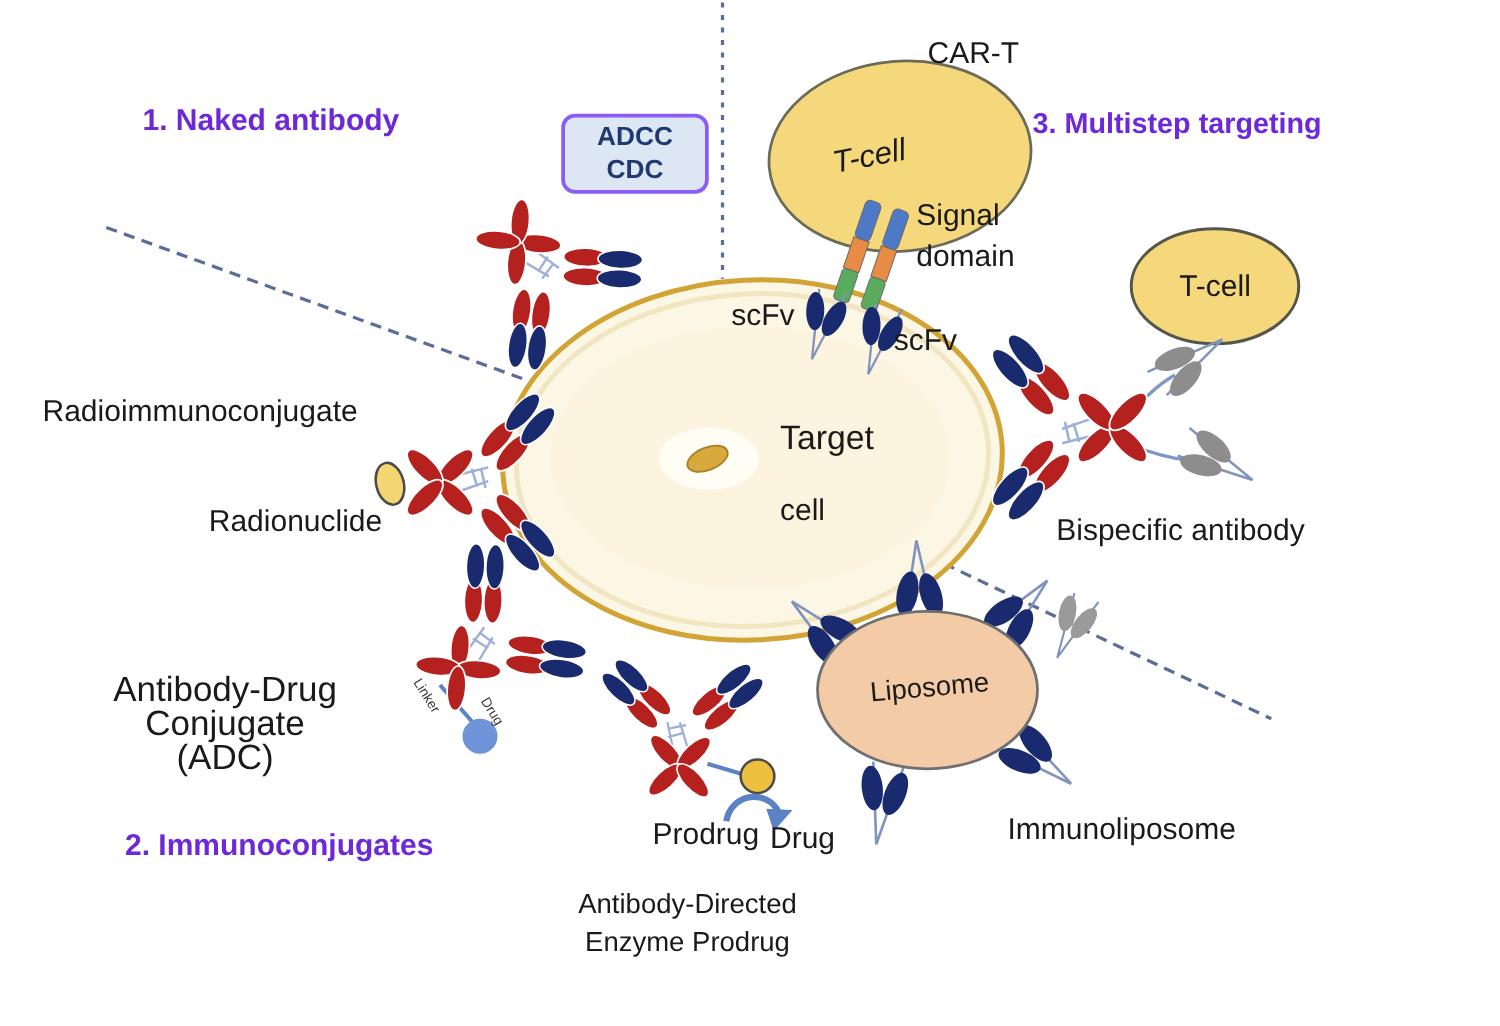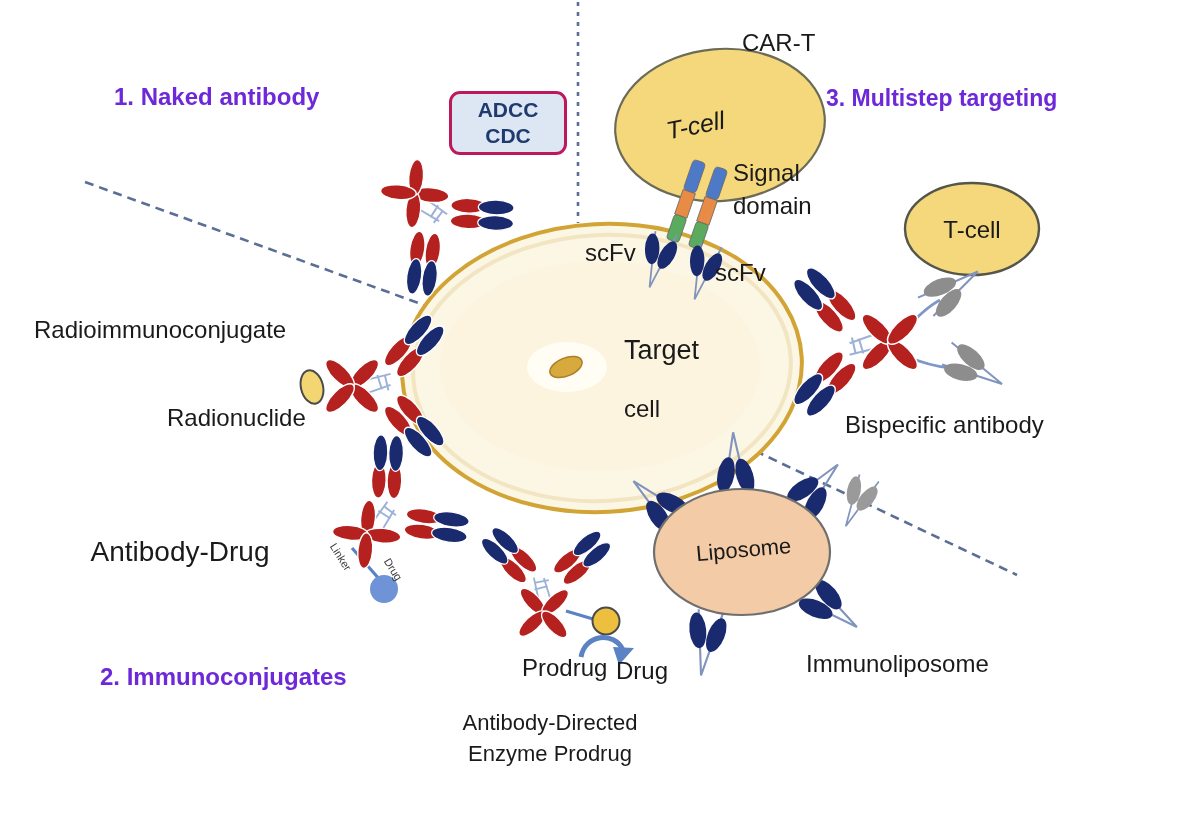--- a/index.html
+++ b/index.html
@@ -11,21 +11,21 @@
   .red{fill:#b5211e;stroke:#ffffff;stroke-width:1.3;}
   .navy{fill:#1a2a6e;stroke:#ffffff;stroke-width:1.2;}
   .hinge{stroke:#9db1d8;stroke-width:1.8;fill:none;}
   .dash{stroke:#5a6e96;stroke-width:2.6;fill:none;}
   .lbl{position:absolute;white-space:nowrap;font-size:23px;line-height:1.2;color:#1a1a1a;}
   .head{position:absolute;white-space:nowrap;font-weight:bold;font-size:24px;color:#6d28d9;}
   .center-block{position:absolute;text-align:center;color:#1a1a1a;}
   .tiny{position:absolute;font-size:11px;color:#3a3a3a;white-space:nowrap;}
   .effects-box{
     position:absolute;left:449px;top:91px;width:112px;height:58px;
-    background:#dce7f3;border:3px solid #be185d;border-radius:11px;
+    background:#dce7f3;border:3px solid #8b5cf6;border-radius:11px;
     display:flex;flex-direction:column;align-items:center;justify-content:center;
     font-weight:bold;font-size:21px;color:#1f3a6e;line-height:1.25;
   }
   .italic{font-style:italic;}
 </style>
 </head>
 <body>
 
 <div class="canvas">
 
@@ -144,20 +144,21 @@
   <div class="lbl" style="left:624px;top:368px;font-size:24px;margin-top:27px;">cell</div>
 
   <div class="lbl" style="left:930px;top:216px;width:84px;text-align:center;font-size:24px;">T-cell</div>
   <div class="lbl" style="left:845px;top:411px;font-size:24px;">Bispecific antibody</div>
 
   <div class="lbl" style="left:34px;top:316px;font-size:24px;">Radioimmunoconjugate</div>
   <div class="lbl" style="left:167px;top:404px;font-size:24px;">Radionuclide</div>
 
   <div class="center-block" style="left:80px;top:538px;width:200px;font-size:28px;line-height:27px;">
     <div>Antibody-Drug</div>
+    <div>Conjugate (ADC)</div>
   </div>
   <div class="tiny" style="left:338px;top:541px;transform:rotate(58deg);transform-origin:left top;">Linker</div>
   <div class="tiny" style="left:392px;top:556px;transform:rotate(58deg);transform-origin:left top;">Drug</div>
 
   <div class="lbl" style="left:522px;top:654px;font-size:24px;">Prodrug</div>
   <div class="lbl" style="left:616px;top:657px;font-size:24px;">Drug</div>
 
   <div class="center-block" style="left:428px;top:707px;width:244px;font-size:22px;line-height:31px;">
     <div>Antibody-Directed</div>
     <div>Enzyme Prodrug</div>

